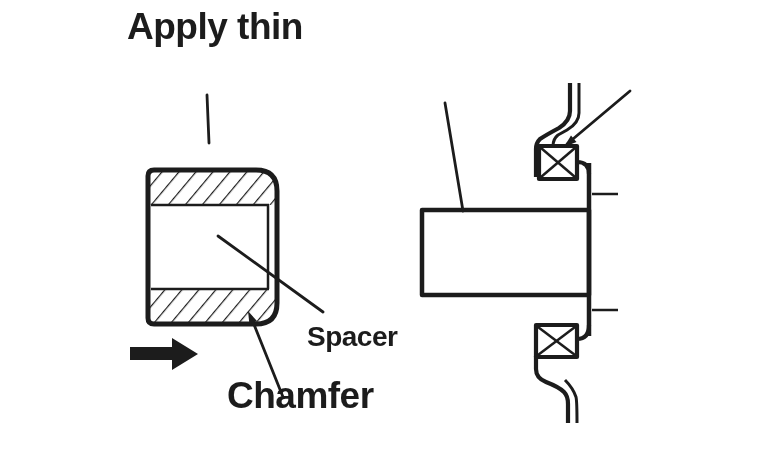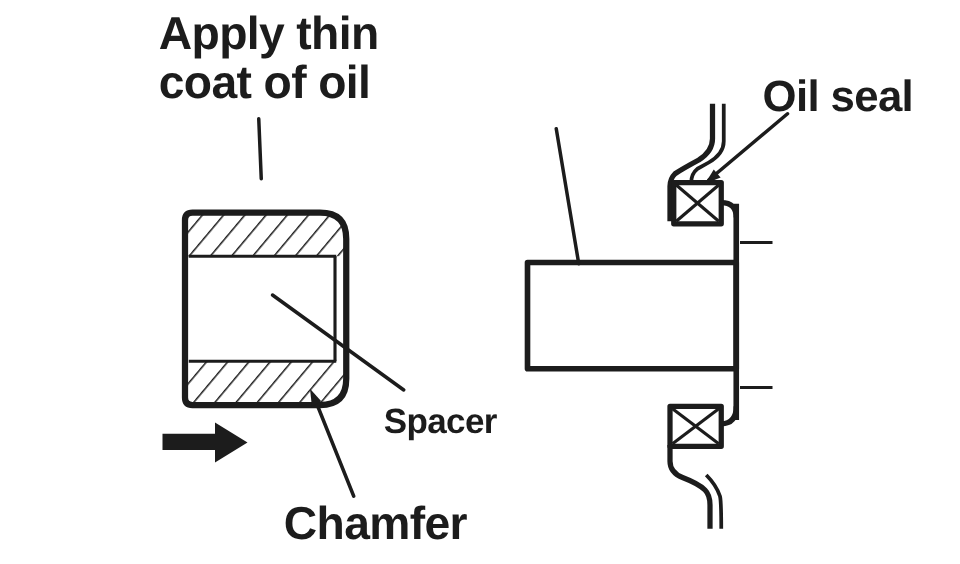--- a/index.html
+++ b/index.html
@@ -33,21 +33,21 @@
     font-weight: 700;
     letter-spacing: -0.5px;
     line-height: 39px;
     white-space: nowrap;
     color: var(--ink);
   }
   .lbl-apply   { left: 127px; top: 7px;  font-size: 37px; }
   .lbl-shaft   { left: 317px; top: 26px;  font-size: 37px; }
   .lbl-oilseal { left: 610px; top: 58px;  font-size: 35px; }
   .lbl-spacer  { left: 307px; top: 317px; font-size: 28px; }
-  .lbl-chamfer { left: 227px; top: 399px; font-size: 37px; }
+  .lbl-chamfer { left: 227px; top: 376px; font-size: 37px; }
   .label span { display: block; }
 </style>
 </head>
 <body>
 
 <div class="stage">
 
   <svg class="art" width="768" height="451" viewBox="0 0 768 451">
     <defs>
       <pattern id="hatch" patternUnits="userSpaceOnUse" width="13" height="13" patternTransform="rotate(40)">
@@ -103,23 +103,21 @@
       <line class="leader" x1="630" y1="91" x2="567" y2="144"></line>
       <polygon class="solid" points="564,147 571,135.5 576.5,142"></polygon>
       <line class="leader" x1="218" y1="236" x2="323" y2="312"></line>
       <line class="leader" x1="283" y1="397" x2="251" y2="317"></line>
       <polygon class="solid" points="248,311 257,321 249.5,325"></polygon>
     </g>
   </svg>
 
   <div class="label lbl-apply">
     <span>Apply thin</span>
-    <span>coat of oil</span>
   </div>
 
 
-  <div class="label lbl-oilseal">Oil seal</div>
 
   <div class="label lbl-spacer">Spacer</div>
 
   <div class="label lbl-chamfer">Chamfer</div>
 
 </div>
 
 </body></html>

